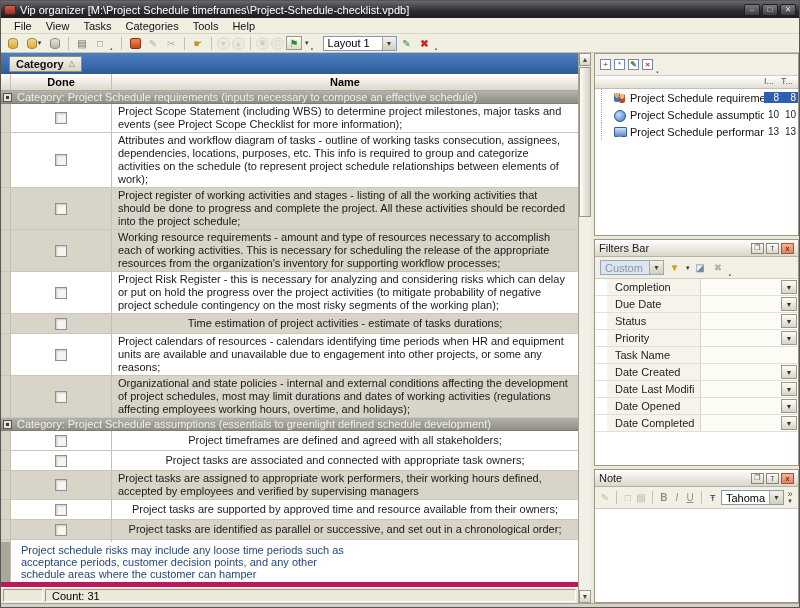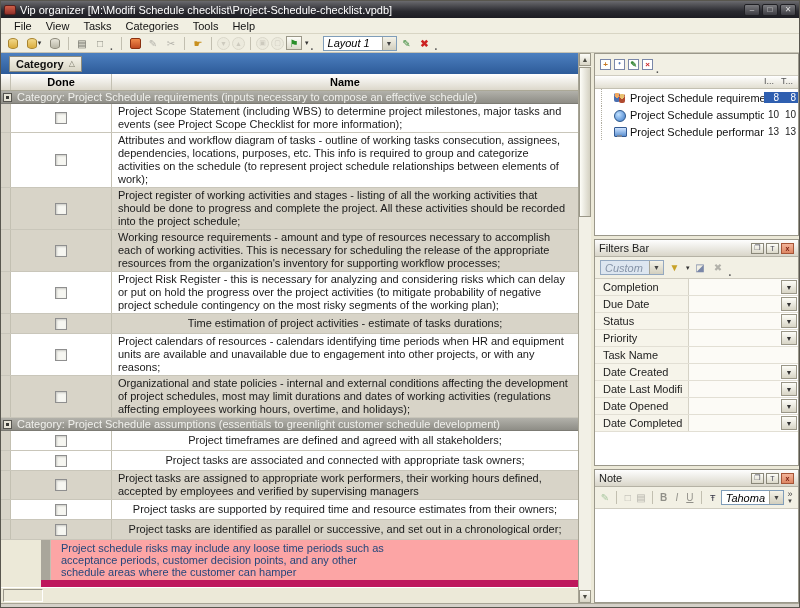--- a/index.html
+++ b/index.html
@@ -21,21 +21,21 @@
   .toolbar { height:19px; background:#f1efe2; border-bottom:1px solid #c6c3b4; display:flex; align-items:center; padding:0 4px; gap:2px; flex:none; }
   .tsep { width:1px; height:13px; background:#c2bfb0; margin:0 3px; }
   .tbico { width:16px; height:15px; display:inline-flex; align-items:center; justify-content:center; font-size:10px; border-radius:2px; flex:none; }
   .dis { opacity:.4; }
   .ico-db { width:10px; height:11px; background:linear-gradient(#f3d98a,#d9ac3e); border:1px solid #a8842e; border-radius:5px/3px; }
   .ico-db2 { width:10px; height:11px; background:linear-gradient(#e8e6da,#b8b5a5); border:1px solid #8a8778; border-radius:5px/3px; }
   .caret { font-size:7px; color:#333; margin-left:1px; }
   .ico-task { width:11px; height:11px; background:linear-gradient(#f08a4a,#c04a20); border:1px solid #8a3010; border-radius:2px; }
   .circ { width:13px; height:13px; border-radius:50%; background:#e6e4d8; border:1px solid #b6b3a4; display:inline-flex; align-items:center; justify-content:center; font-size:7px; color:#98958a; }
   .ico-box { width:16px; height:14px; border:1px solid #9a9788; background:linear-gradient(#fdfdf8,#dedbcc); display:inline-flex; align-items:center; justify-content:center; }
-  .combo { height:15px; background:#fff; border:1px solid #7f9db9; display:flex; align-items:center; font-size:11px;font-style:italic; }
+  .combo { height:15px; background:#fff; border:1px solid #7f9db9; display:flex; align-items:center; font-size:11px; }
   .combo .cval { padding:0 4px; flex:1; white-space:nowrap; overflow:hidden; }
   .combo .cbtn { width:14px; height:100%; background:linear-gradient(#f4f2e8,#d2cfbf); border-left:1px solid #a8a596; display:flex; align-items:center; justify-content:center; font-size:7px; color:#444; }
   .odot { width:6px; font-weight:bold; color:#555; font-size:10px; align-self:flex-end; }
 
   
   .mainrow { flex:1; display:flex; overflow:hidden; }
   .leftwrap { width:590px; flex:none; display:flex; flex-direction:column; overflow:hidden; }
   .contentrow { flex:1; display:flex; overflow:hidden; }
   .leftcol { width:578px; flex:none; display:flex; flex-direction:column; overflow:hidden; border-right:1px solid #a7a495; }
 
@@ -56,21 +56,21 @@
 
   .row-item { display:flex; border-bottom:1px solid #c9c6ba; background:#fff; }
   .row-item.shaded { background:#d8d4c8; }
   .cell-gutter { width:10px; flex:none; background:#d8d4c8; border-right:1px solid #c3c0b2; }
   .cell-done { width:101px; flex:none; display:flex; align-items:center; justify-content:center; border-right:1px solid #c3c0b2; }
   .cb { width:12px; height:12px; background:#f6f6f1; border:1px solid #8f8f8f; box-shadow:inset 1px 1px 2px rgba(0,0,0,.18); }
   .cell-name { flex:1; padding:1px 6px; font-size:11px; line-height:13px; display:flex; align-items:center; color:#1a1a1a;justify-content:center; }
   .lines-1 { min-height:20px; }
   .lines-2 { min-height:27px; }
 
-  .note-preview-row { flex:none; display:flex; background:#fca5a5; border-bottom:7px solid #be185d;margin-left:40px; }
+  .note-preview-row { flex:none; display:flex; background:#ffffff; border-bottom:5px solid #be185d; }
   .note-preview-row .cell-gutter { background:#a9a69b; }
   .note-preview-text { padding:2px 0 2px 10px; font-size:11px; line-height:12px; color:#25477b; max-width:345px; }
 
   .statusbar { height:16px; background:#ece9d8; border-top:1px solid #fff; display:flex; gap:2px; padding:1px 2px; flex:none; }
   .scell { border:1px solid; border-color:#9a978a #fff #fff #9a978a; font-size:11px; display:flex; align-items:center; }
   .scell.first { width:40px; }
   .scell.countcell { flex:1; padding-left:6px; }
 
   
   .vscroll { width:12px; flex:none; background:#f2f0e6; display:flex; flex-direction:column; }
@@ -102,41 +102,41 @@
   .ti-people::before { content:""; position:absolute; left:1px; top:1px; width:6px; height:9px; background:radial-gradient(circle at 50% 25%, #f0a860 0 2.4px, #4a6fb0 2.6px); border-radius:2px; }
   .ti-people::after { content:""; position:absolute; left:6px; top:2px; width:6px; height:9px; background:radial-gradient(circle at 50% 25%, #e8c070 0 2.4px, #b04a30 2.6px); border-radius:2px; }
   .ti-globe::before { content:""; position:absolute; left:1px; top:1px; width:10px; height:10px; border-radius:50%; background:radial-gradient(circle at 35% 35%, #bfe0ff, #3a78c8); border:1px solid #2a568a; }
   .ti-monitor::before { content:""; position:absolute; left:1px; top:1px; width:11px; height:8px; background:linear-gradient(#cfe4ff,#5a8fd0); border:1px solid #345a92; border-radius:1px; }
   .ti-monitor::after { content:""; position:absolute; left:4px; top:9px; width:5px; height:2px; background:#7a8699; }
   .tree-label { flex:1; white-space:nowrap; overflow:hidden; color:#111; }
   .tree-num { width:17px; text-align:right; padding-right:2px; flex:none; font-size:10px; color:#222; }
   .tree-row.selected .tree-num { background:#2f5fb0; color:#fff; }
 
   
-  .f-row { height:17px; display:flex; align-items:stretch; border-bottom:1px solid #e2dfd4; font-size:11px; flex:none; }
+  .f-row { height:17px; display:flex; align-items:stretch; border-bottom:1px solid #e2dfd4; font-size:11px; flex:none;padding-left:12px; }
   .f-label { width:94px; flex:none; display:flex; align-items:center; padding-left:8px; border-right:1px solid #d5d2c6; background:#f6f4ea; white-space:nowrap; overflow:hidden; color:#222; }
   .f-value { flex:1; background:#fcfbf6; }
   .f-drop { width:16px; flex:none; background:linear-gradient(#fdfdf8,#d8d5c6); border:1px solid #9a9788; display:flex; align-items:center; justify-content:center; font-size:7px; color:#333; margin:1px; }
   .combo.disabled { background:#dde6f0; border-color:#93a8c0; color:#8694a8;justify-content:flex-end; }
   .combo.disabled .cval { color:#8694a8; }
 
   .note-body { flex:1; background:#fff; }
   .bglyph { font-weight:bold; } .iglyph { font-style:italic; } .uglyph { text-decoration:underline; }
   .note-overflow { margin-left:auto; display:flex; flex-direction:column; align-items:center; line-height:7px; font-size:9px; color:#444; }
 
   .bottomstrip { height:4px; background:#d4d0c8; flex:none; border-top:1px solid #a7a495; }
 </style>
 </head>
 <body>
 
 <div class="window">
 
   <div class="titlebar">
     <span class="app-icon"></span>
-    <span class="title-text">Vip organizer [M:\Modifi Schedule checklist\Project-Schedule-checklist.vpdb]</span>
+    <span class="title-text">Vip organizer [M:\Project Schedule timeframes\Project-Schedule-checklist.vpdb]</span>
     <span class="winbtns">
       <span class="winbtn">–</span>
       <span class="winbtn">□</span>
       <span class="winbtn">✕</span>
     </span>
   </div>
 
   <div class="menubar">
       <span class="menu-item">File</span>
       <span class="menu-item">View</span>
@@ -261,35 +261,35 @@
                 <div class="cell-name">
                   <span>Time estimation of project activities - estimate of tasks durations;</span>
                 </div>
               </div>
               <div class="row-item lines-2">
                 <div class="cell-gutter"></div>
                 <div class="cell-done">
                   <span class="cb"></span>
                 </div>
                 <div class="cell-name">
-                  <span>Project calendars of resources - calendars identifying time periods when HR and equipment units are available and unavailable due to engagement into other projects, or with any reasons;</span>
+                  <span>Project calendars of resources - calendars identifying time periods when HR and equipment units are available and unavailable due to engagement into other projects, or some any reasons;</span>
                 </div>
               </div>
               <div class="row-item lines-2 shaded">
                 <div class="cell-gutter"></div>
                 <div class="cell-done">
                   <span class="cb"></span>
                 </div>
                 <div class="cell-name">
                   <span>Organizational and state policies - internal and external conditions affecting the development of project schedules, most may limit durations and dates of working activities (regulations affecting employees working hours, overtime, and holidays);</span>
                 </div>
               </div>
               <div class="group-row">
                 <span class="collapse-box"></span>
-                <span class="group-label">Category: Project Schedule assumptions (essentials to greenlight customer schedule development)</span>
+                <span class="group-label">Category: Project Schedule assumptions (essentials to greenlight defined schedule development)</span>
               </div>
               <div class="row-item lines-1">
                 <div class="cell-gutter"></div>
                 <div class="cell-done">
                   <span class="cb"></span>
                 </div>
                 <div class="cell-name">
                   <span>Project timeframes are defined and agreed with all stakeholders;</span>
                 </div>
               </div>
@@ -310,21 +310,21 @@
                 <div class="cell-name">
                   <span>Project tasks are assigned to appropriate work performers, their working hours defined, accepted by employees and verified by supervising managers</span>
                 </div>
               </div>
               <div class="row-item lines-1">
                 <div class="cell-gutter"></div>
                 <div class="cell-done">
                   <span class="cb"></span>
                 </div>
                 <div class="cell-name">
-                  <span>Project tasks are supported by required time and resource estimates from their owners;</span>
+                  <span>Project tasks are supported by approved time and resource available from their owners;</span>
                 </div>
               </div>
               <div class="row-item lines-1 shaded">
                 <div class="cell-gutter"></div>
                 <div class="cell-done">
                   <span class="cb"></span>
                 </div>
                 <div class="cell-name">
                   <span>Project tasks are identified as parallel or successive, and set out in a chronological order;</span>
                 </div>
@@ -338,20 +338,21 @@
                   <span>Project's critical path is determined;</span>
                 </div>
               </div>
             </div>
           <div class="note-preview-row">
             <div class="cell-gutter"></div>
             <div class="note-preview-text">Project schedule risks may include any loose time periods such as acceptance periods, customer decision points, and any other schedule areas where the customer can hamper</div>
           </div>
           <div class="statusbar">
             <div class="scell first"></div>
+            <div class="scell countcell">Count: 31</div>
           </div>
         </div>
         <div class="vscroll">
           <div class="sbtn">▲</div>
           <div class="sthumb"></div>
           <div class="strack"></div>
           <div class="sbtn">▼</div>
         </div>
       </div>
     </div>

